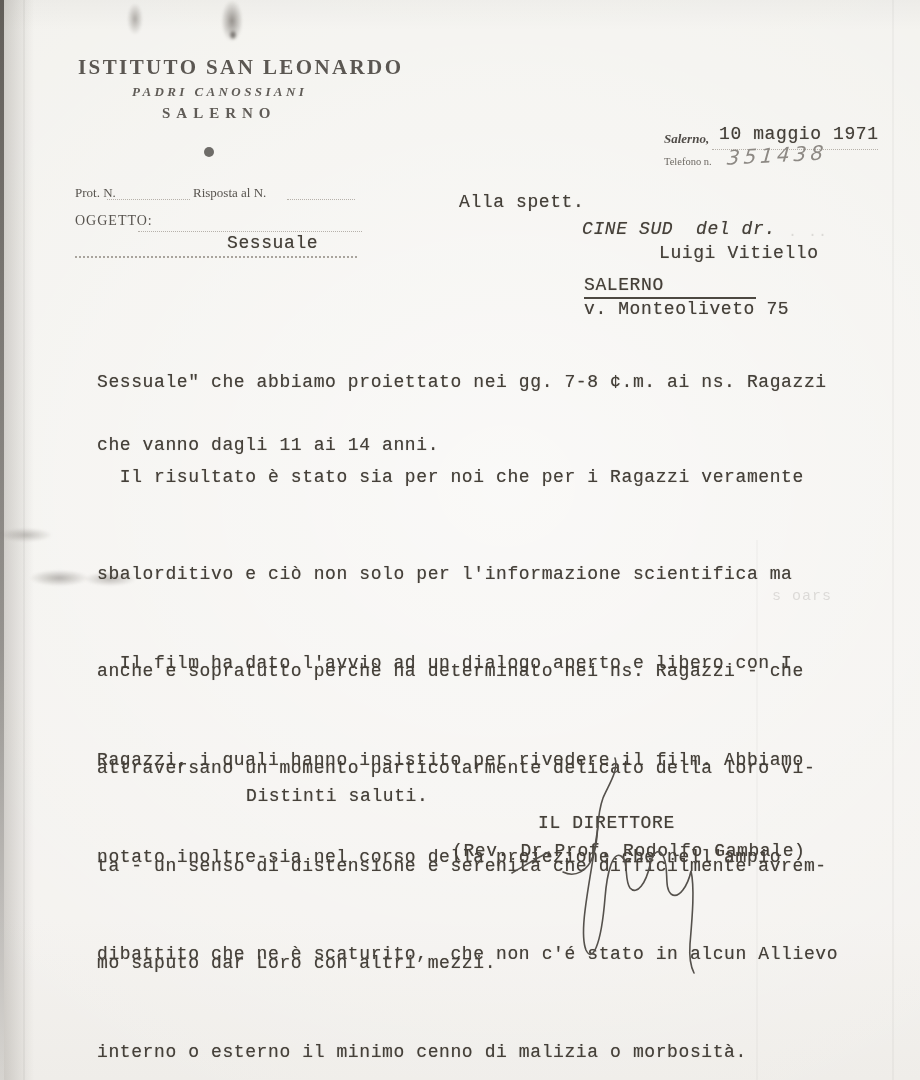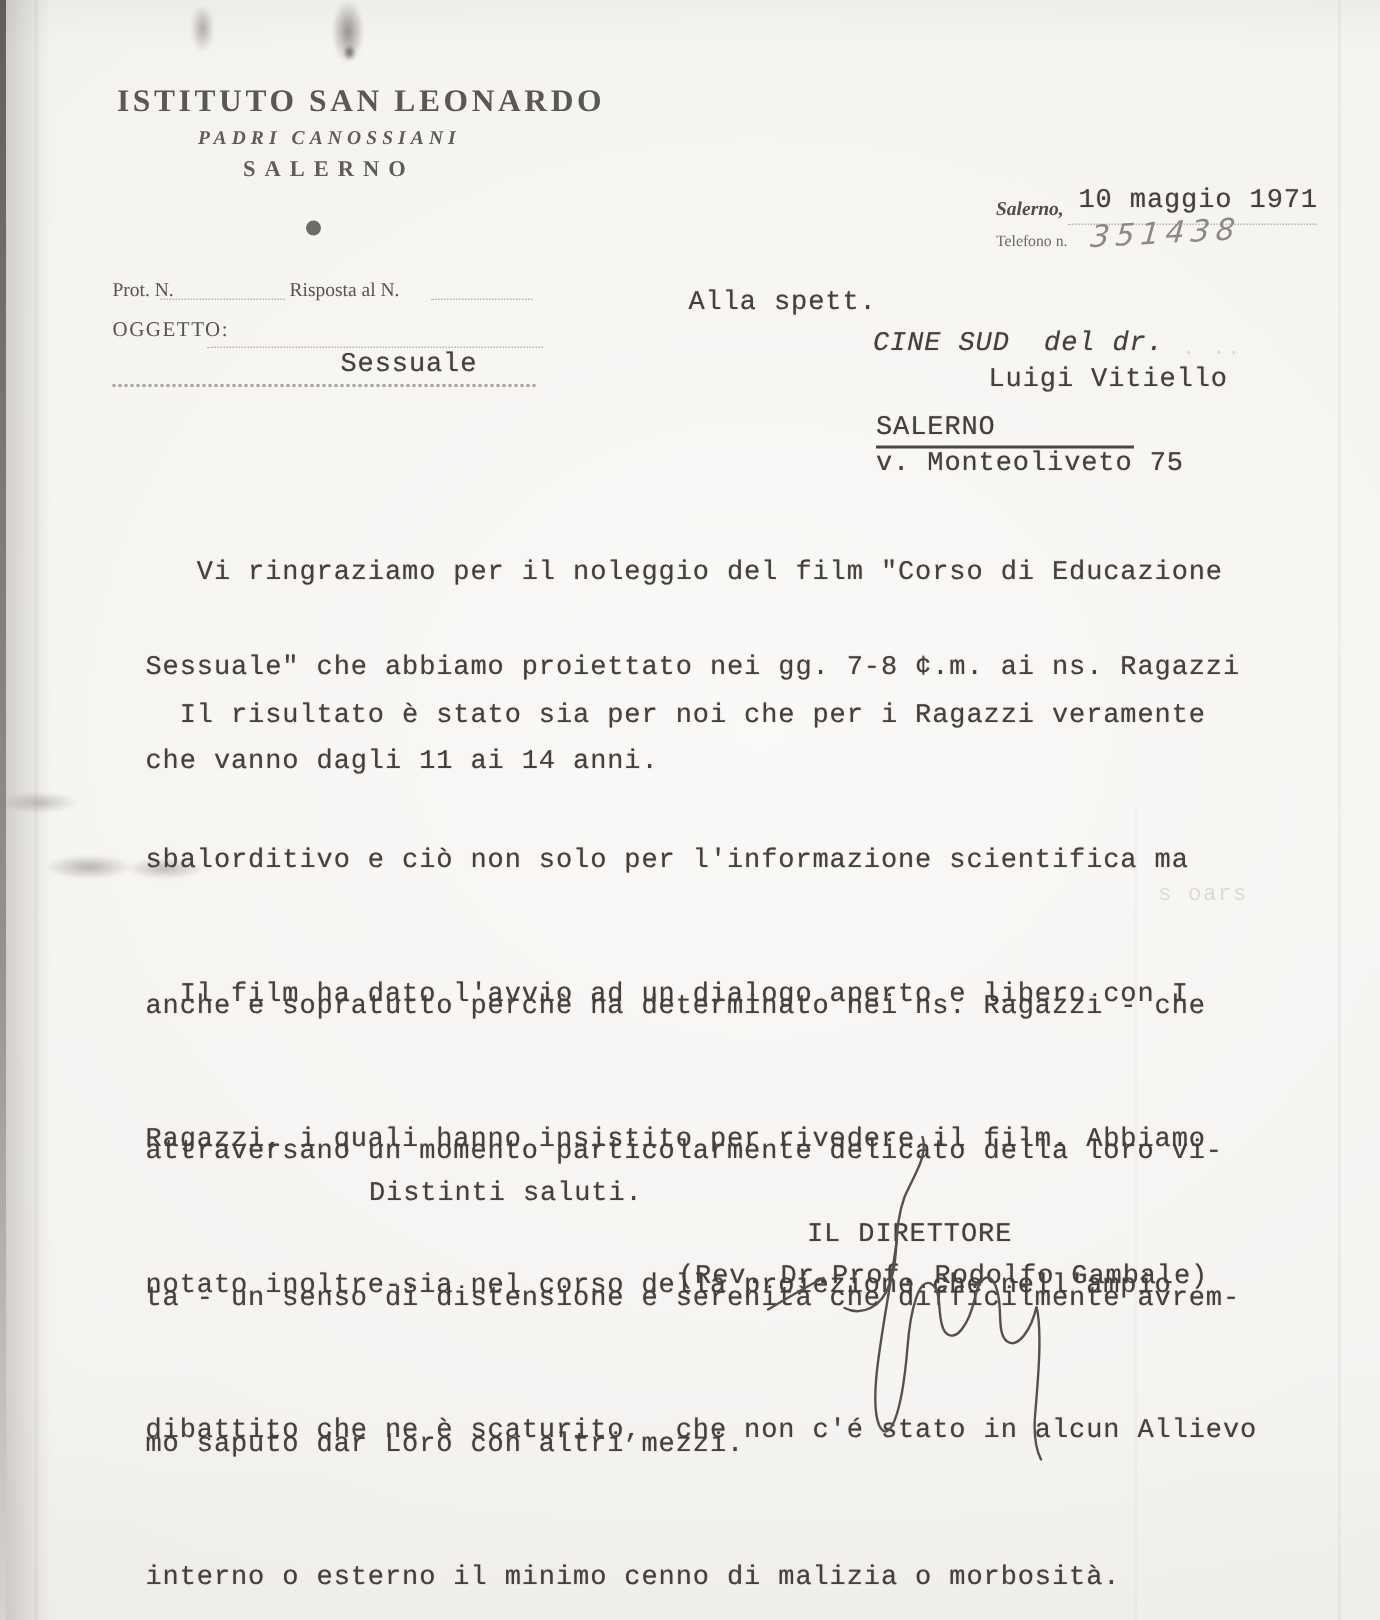--- a/index.html
+++ b/index.html
@@ -88,21 +88,20 @@
   <div class="abs dotted" style="left:75px;top:256px;width:282px;"></div>
 
   <div class="abs mono" style="left:459px;top:192px;">Alla spett.</div>
   <div class="abs mono" style="left:582px;top:219px;font-style:italic;">CINE SUD  del dr.</div>
   <div class="abs mono" style="left:659px;top:243px;">Luigi Vitiello</div>
   <div class="abs mono" style="left:584px;top:275px;">SALERNO</div>
   <div class="abs rule" style="left:584px;top:297px;width:172px;"></div>
   <div class="abs mono" style="left:584px;top:299px;">v. Monteoliveto 75</div>
 
   <div class="abs mono para1" style="left:97px;top:330px;">
-    <div>   Vi ringraziamo per il noleggio del film "Corso di Educazione</div>
     <div>Sessuale" che abbiamo proiettato nei gg. 7-8 ¢.m. ai ns. Ragazzi</div>
     <div>che vanno dagli 11 ai 14 anni.</div>
   </div>
 
   <div class="abs mono para" style="left:97px;top:396px;">
     <div>  Il risultato è stato sia per noi che per i Ragazzi veramente</div>
     <div>sbalorditivo e ciò non solo per l'informazione scientifica ma</div>
     <div>anche e sopratutto perchè ha determinato nei ns. Ragazzi - che</div>
     <div>attraversano un momento particolarmente delicato della loro vi-</div>
     <div>ta - un senso di distensione e serenità che difficilmente avrem-</div>

